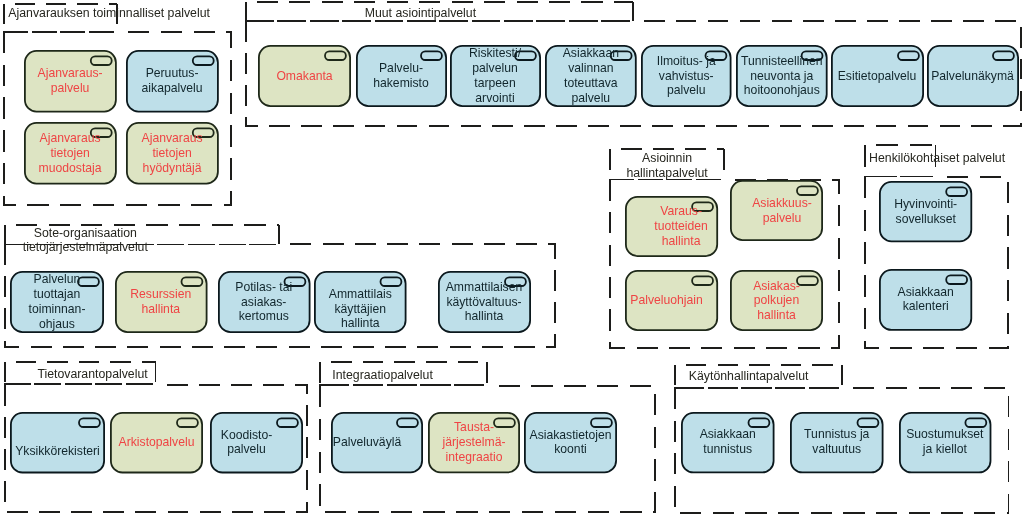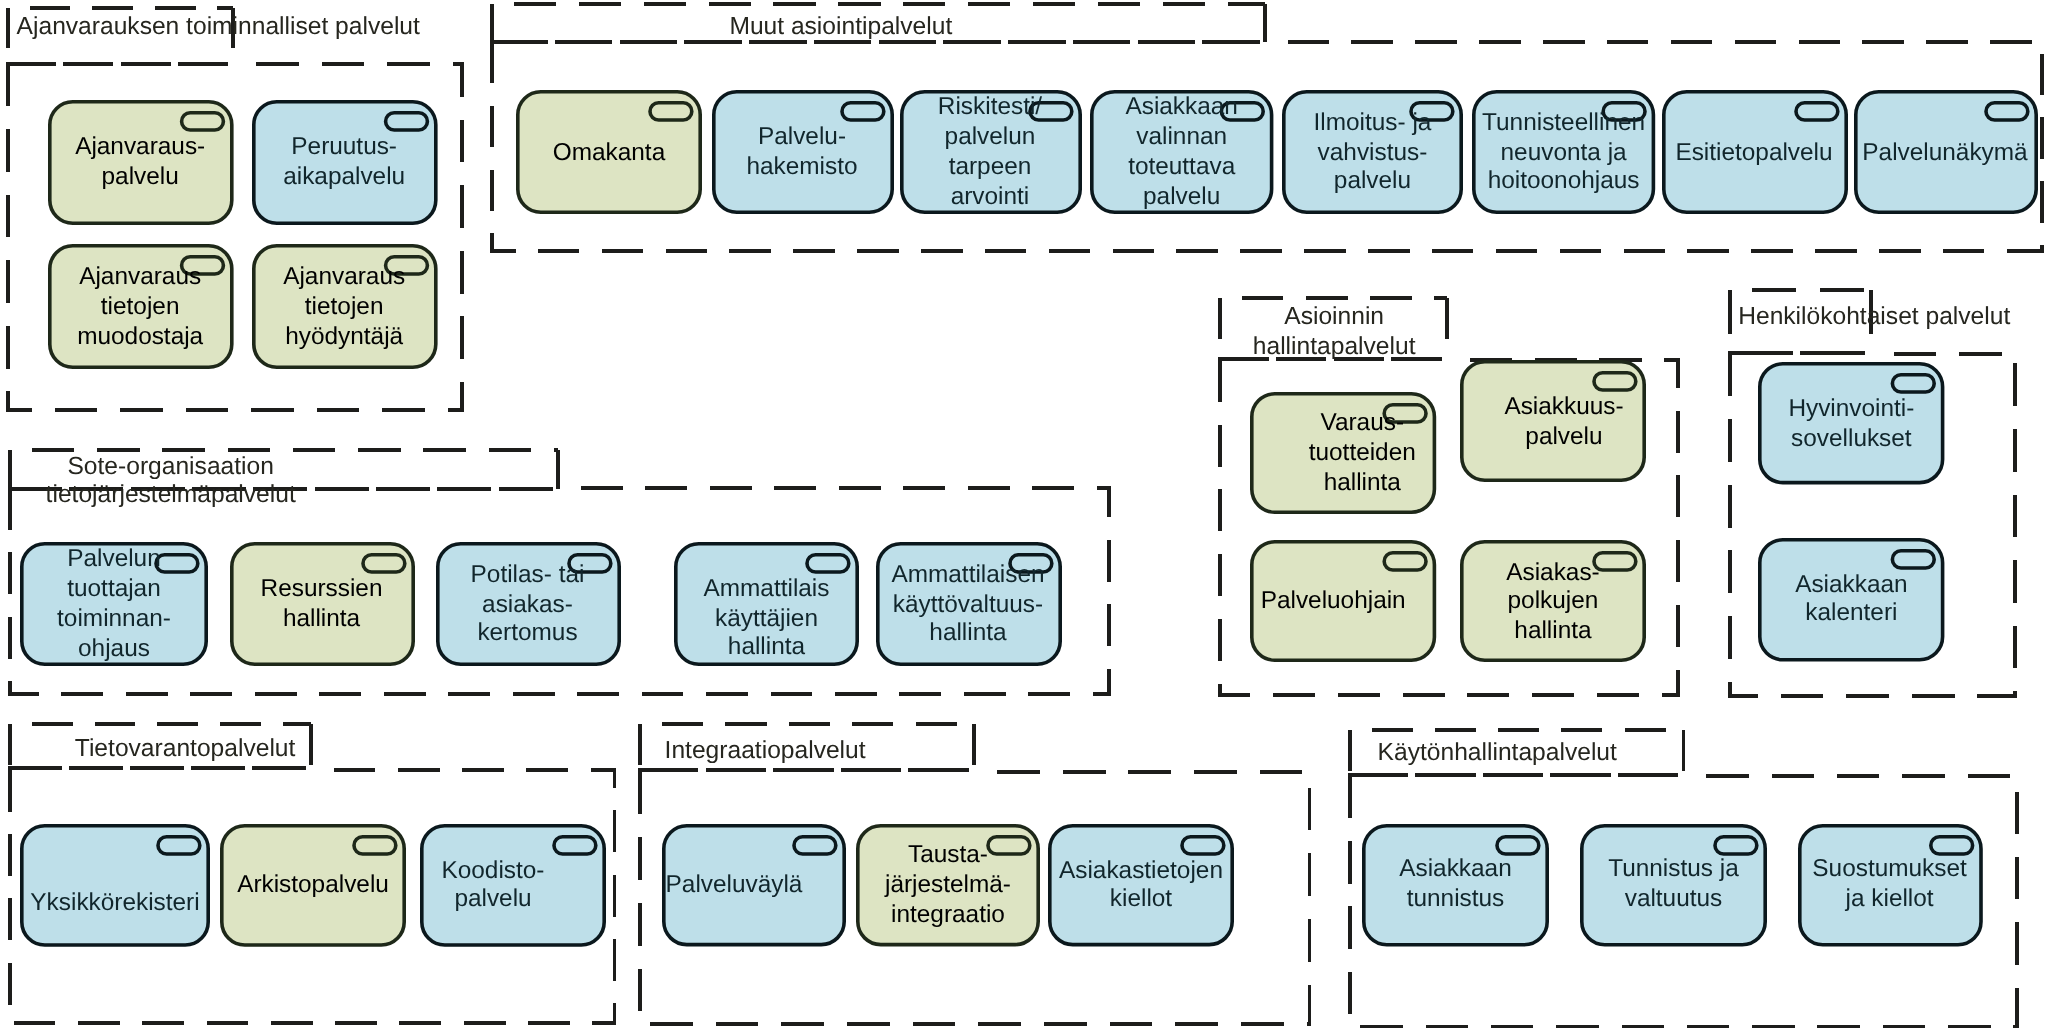--- a/index.html
+++ b/index.html
@@ -19,21 +19,21 @@
   .grp-label{position:absolute;z-index:4;white-space:pre;text-align:center;
            font-size:12.3px;line-height:14.9px;color:#26261f;
            transform:translateX(-50%);}
 
   
   .el{position:absolute;box-sizing:border-box;
       display:flex;align-items:center;justify-content:center;z-index:2;}
   .el > svg{position:absolute;left:0;top:0;overflow:visible;}
   .el .lbl{position:relative;z-index:1;font-size:12.2px;line-height:14.85px;
       text-align:center;white-space:pre;}
-  .el.green .lbl{color:#000000;}
+  .el.green .lbl{color:#ef4444;}
   .el.blue  .lbl{color:#11262c;}
 
 </style>
 </head>
 <body>
 
 <div id="canvas">
     <div class="grp" style="left: 3px; top: 31px; width: 229px; height: 175px;">
       <svg width="231" height="177">
         <path d="M0.9 0.9 L0.9 174.1 L228.1 174.1 L228.1 0.9 L113.6 0.9" fill="none" stroke="#1d1d1b" stroke-width="1.8" stroke-dasharray="21.303 11.463" stroke-linecap="butt"></path>
@@ -225,21 +225,21 @@
       <svg width="94.5" height="64">
         <rect x="0.9" y="0.9" width="90.7" height="60.2" rx="11.5" ry="11.5" fill="#bedfe9" stroke="#0b181d" stroke-width="1.8"></rect>
         <g>
           <rect x="66.5" y="6.4" width="20.9" height="8.6" rx="4.3" ry="4.3" fill="#bedfe9" stroke="#0b181d" stroke-width="1.8"></rect>
         </g>
       </svg>
       <div class="lbl">Potilas- tai
 asiakas-
 kertomus</div>
     </div>
-    <div class="el blue" style="left: 337px; top: 271px; width: 92.5px; height: 76px; justify-content: center;">
+    <div class="el blue" style="left: 314px; top: 271px; width: 92.5px; height: 76px; justify-content: center;">
       <svg width="94.5" height="64">
         <rect x="0.9" y="0.9" width="90.7" height="60.2" rx="11.5" ry="11.5" fill="#bedfe9" stroke="#0b181d" stroke-width="1.8"></rect>
         <g>
           <rect x="66.5" y="6.4" width="20.9" height="8.6" rx="4.3" ry="4.3" fill="#bedfe9" stroke="#0b181d" stroke-width="1.8"></rect>
         </g>
       </svg>
       <div class="lbl">Ammattilais
 käyttäjien
 hallinta</div>
     </div>
@@ -417,21 +417,21 @@
 integraatio</div>
     </div>
     <div class="el blue" style="left: 524px; top: 411.8px; width: 93px; height: 61.2px;">
       <svg width="95" height="63.19999999999999">
         <rect x="0.9" y="0.9" width="91.2" height="59.39999999999999" rx="11.5" ry="11.5" fill="#bedfe9" stroke="#0b181d" stroke-width="1.8"></rect>
         <g>
           <rect x="67" y="6.4" width="20.9" height="8.6" rx="4.3" ry="4.3" fill="#bedfe9" stroke="#0b181d" stroke-width="1.8"></rect>
         </g>
       </svg>
       <div class="lbl">Asiakastietojen
-kiellot</div>
+koonti</div>
     </div>
     <div class="grp" style="left: 673.6px; top: 387.1px; width: 335.4px; height: 127.1px;">
       <svg width="337.4" height="129.10000000000002">
         <path d="M0.9 0.9 L0.9 126.20000000000003 L334.49999999999994 126.20000000000003 L334.49999999999994 0.9 L167.79999999999993 0.9" fill="none" stroke="#1d1d1b" stroke-width="1.8" stroke-dasharray="21.226 11.422" stroke-linecap="butt"></path>
       </svg>
     </div>
     <div class="grp-tab" style="left: 673.6px; top: 364.4px; width: 168.7px; height: 22.7px;">
       <svg width="170.69999999999993" height="24.700000000000045">
         <path d="M0.9 0.9 L0.9 23.600000000000044 M167.79999999999993 0.9 L167.79999999999993 23.600000000000044" fill="none" stroke="#1d1d1b" stroke-width="1.8" stroke-dasharray="20.545 11.055" stroke-linecap="butt"></path>
         <path d="M0.9 0.9 L167.79999999999993 0.9" fill="none" stroke="#1d1d1b" stroke-width="1.8" stroke-dasharray="20.545 11.055" stroke-dashoffset="-11" stroke-linecap="butt"></path>

